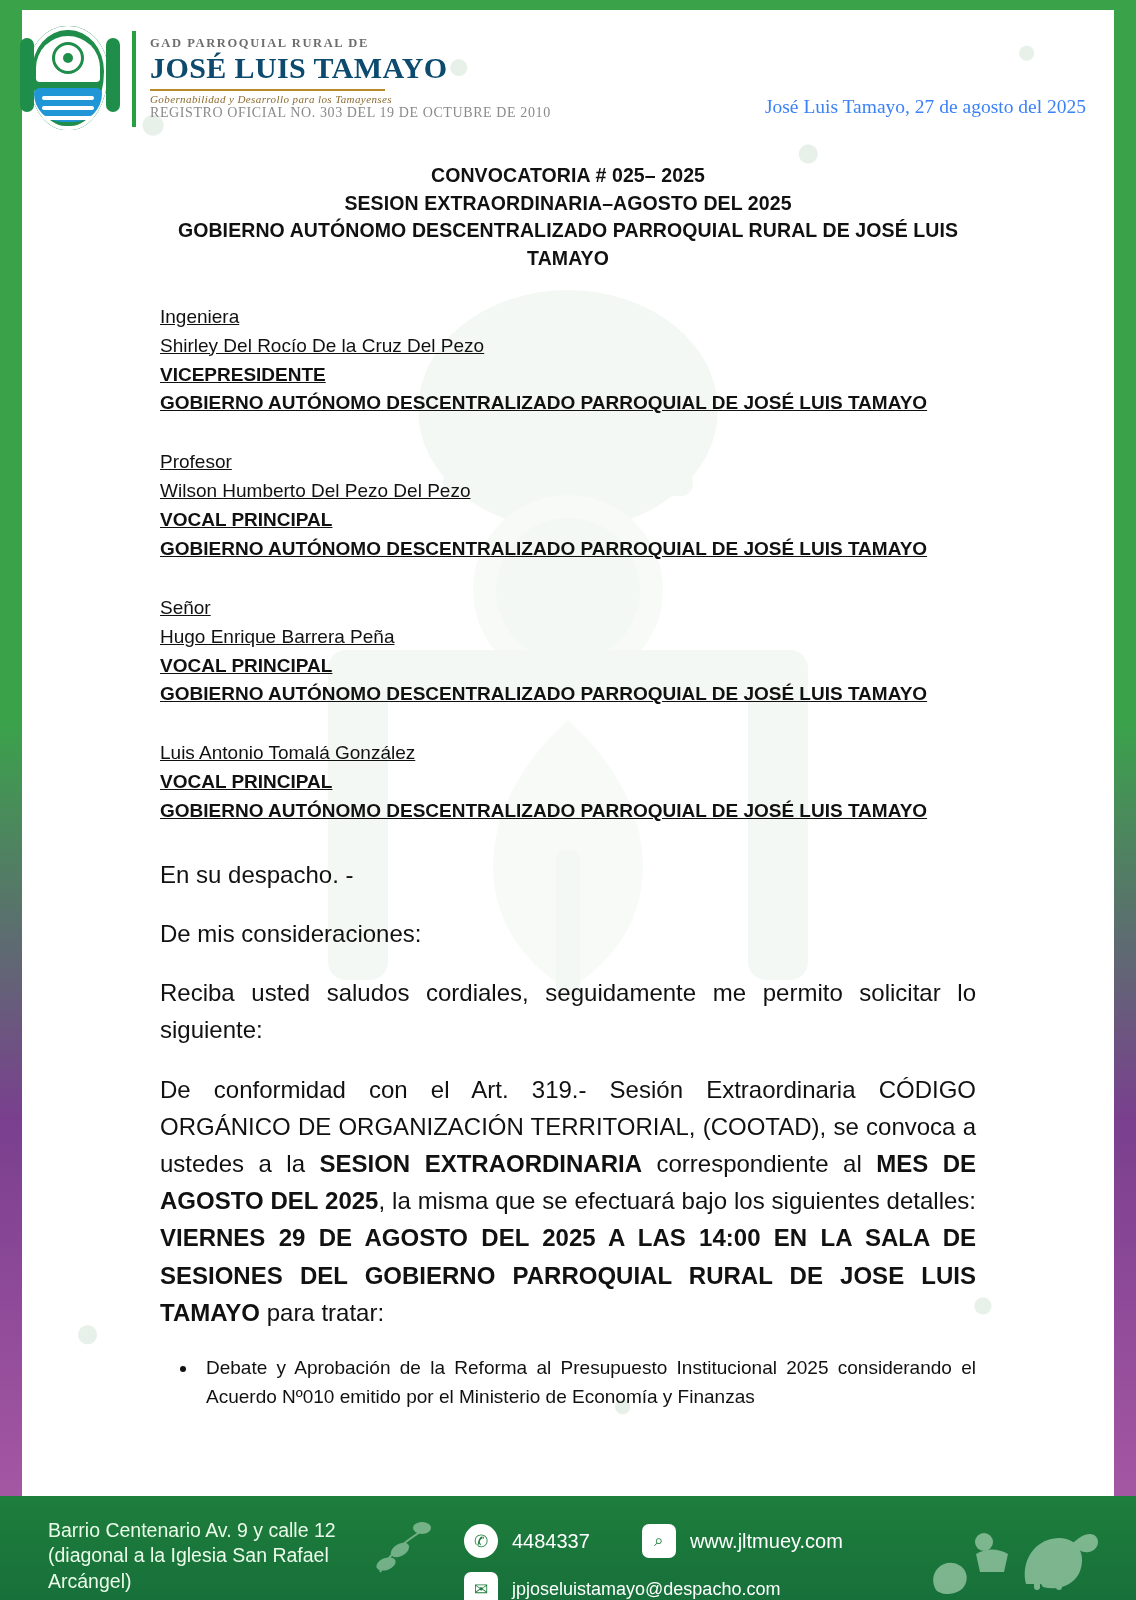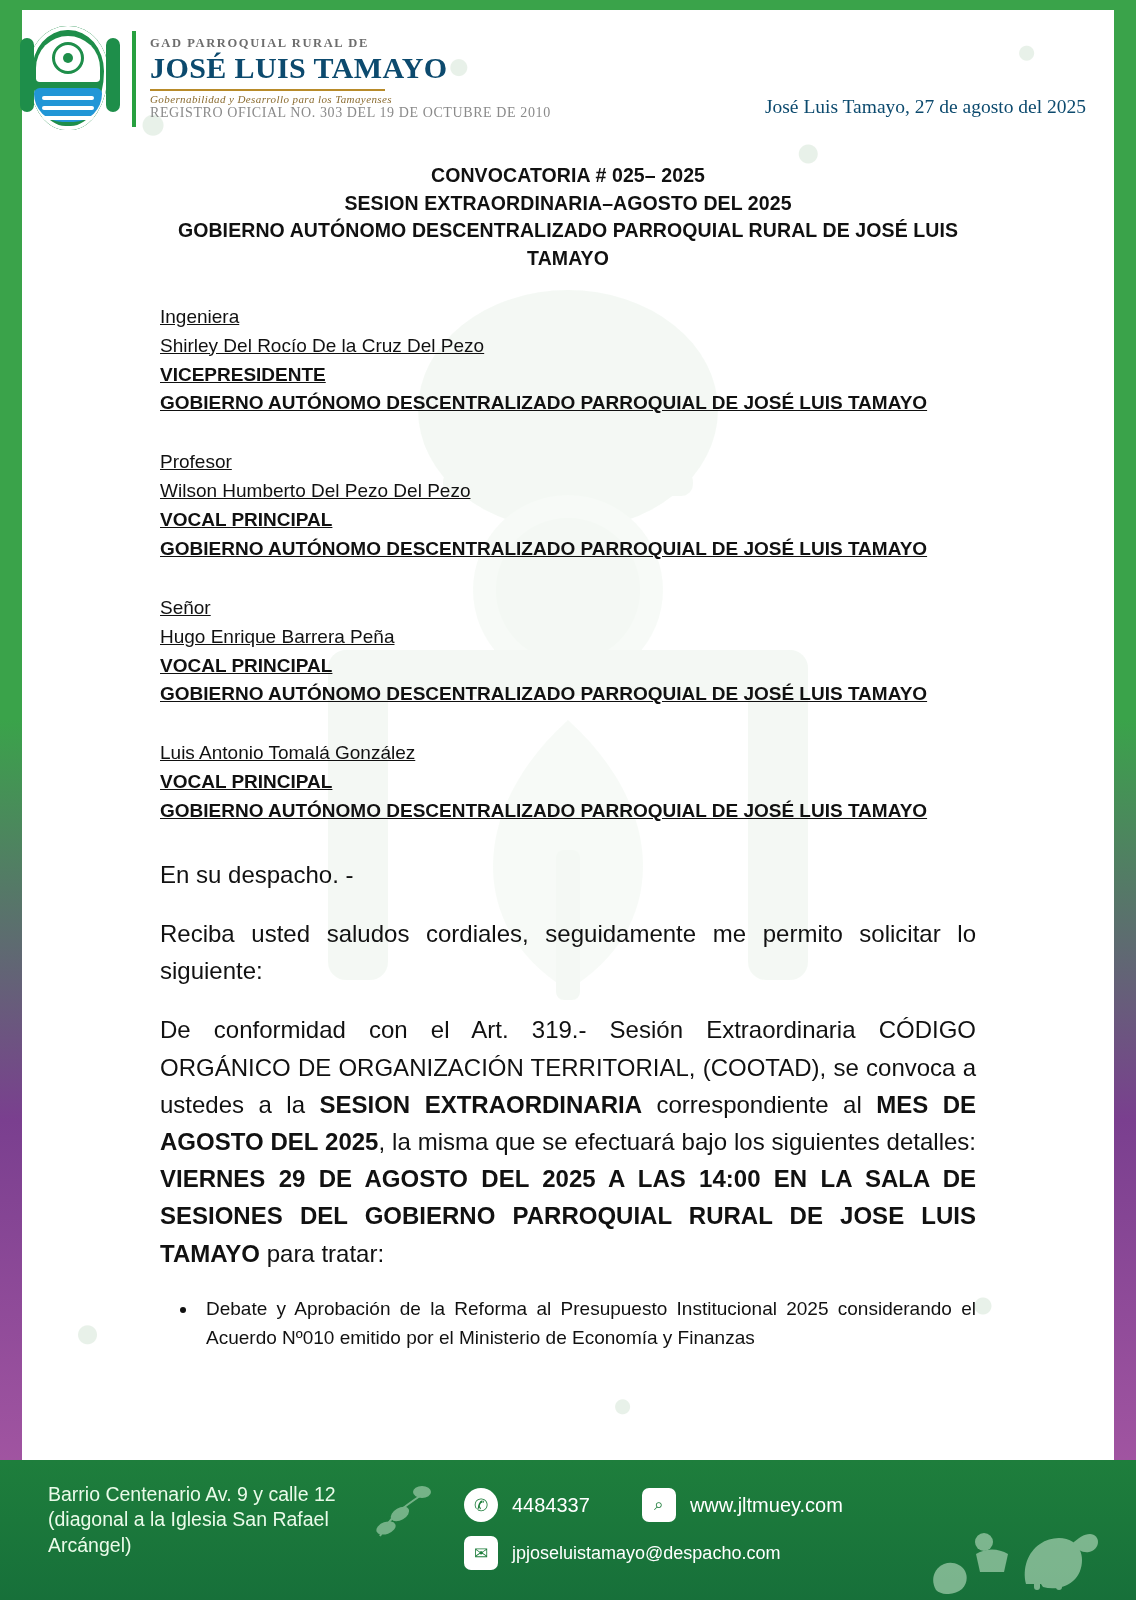--- a/index.html
+++ b/index.html
@@ -135,21 +135,21 @@
     font-size: 14px;
     color: #8a8a8a;
     letter-spacing: 0.6px;
     margin-top: 1px;
   }
   .header-date {
     position: absolute;
     right: 28px;
     top: 82px;
     font-size: 19.5px;
-    color: #0c4a6e;
+    color: #3b82f6;
     white-space: nowrap;
   }
 
   
   .content {
     position: absolute;
     left: 160px;
     right: 160px;
     top: 162px;
   }
@@ -181,21 +181,21 @@
     font-size: 19px;
     line-height: 1.55;
     text-align: justify;
     padding-left: 8px;
   }
 
   
   .footer {
     position: absolute;
     left: 0; right: 0; bottom: 0;
-    height: 140px;
+    height: 104px;
     background: linear-gradient(180deg,#1e7e3c 0%, #17703a 100%);
     color: #ffffff;
     overflow: hidden;
   }
   .footer-fade {
     position:absolute; left:0; right:0; top:-26px; height:30px;
     background: linear-gradient(180deg, rgba(30,126,60,0) 0%, rgba(30,126,60,1) 100%);
   }
   .footer-inner {
     position: absolute;
@@ -324,20 +324,21 @@
 
       <div class="recipient">
         <div class="r-line">Luis Antonio Tomalá González</div>
         <div class="r-line r-bold">VOCAL PRINCIPAL</div>
         <div class="r-line r-bold">GOBIERNO AUTÓNOMO DESCENTRALIZADO PARROQUIAL DE JOSÉ LUIS TAMAYO</div>
       </div>
 
     </div>
 
     <div class="para">En su despacho. -</div>
+    <div class="para">De mis consideraciones:</div>
     <div class="para">Reciba usted saludos cordiales, seguidamente me permito solicitar lo siguiente:</div>
 
     <div class="para"><span>De conformidad con el Art. 319.- Sesión Extraordinaria CÓDIGO ORGÁNICO DE ORGANIZACIÓN TERRITORIAL, (COOTAD), se convoca a ustedes a la </span><b>SESION EXTRAORDINARIA</b><span> correspondiente al </span><b>MES DE AGOSTO DEL 2025</b><span>, la misma que se efectuará bajo los siguientes detalles: </span><b>VIERNES 29 DE AGOSTO DEL 2025 A LAS 14:00 EN LA SALA DE SESIONES DEL GOBIERNO PARROQUIAL RURAL DE JOSE LUIS TAMAYO</b><span> para tratar:</span></div>
 
     <ul class="bullets">
       <li>Debate y Aprobación de la Reforma al Presupuesto Institucional 2025 considerando el Acuerdo Nº010 emitido por el Ministerio de Economía y Finanzas</li>
     </ul>
 
   </div>
 

